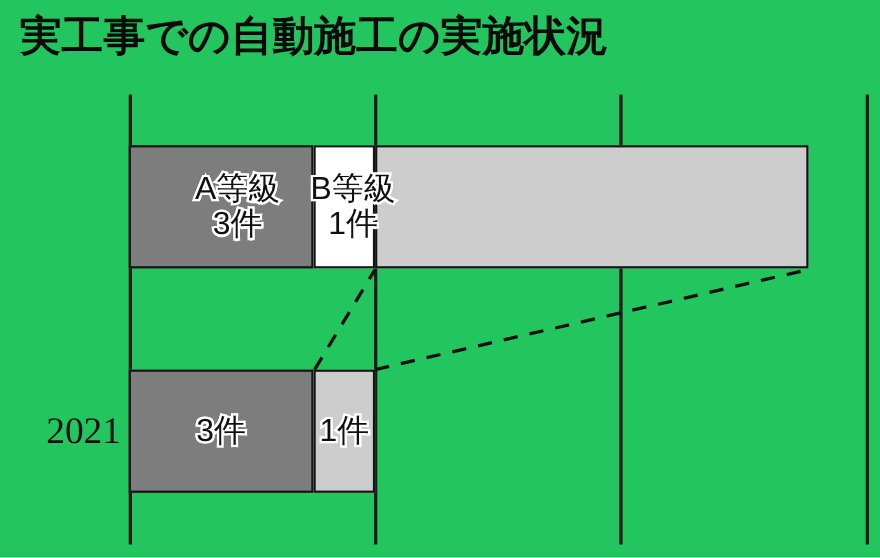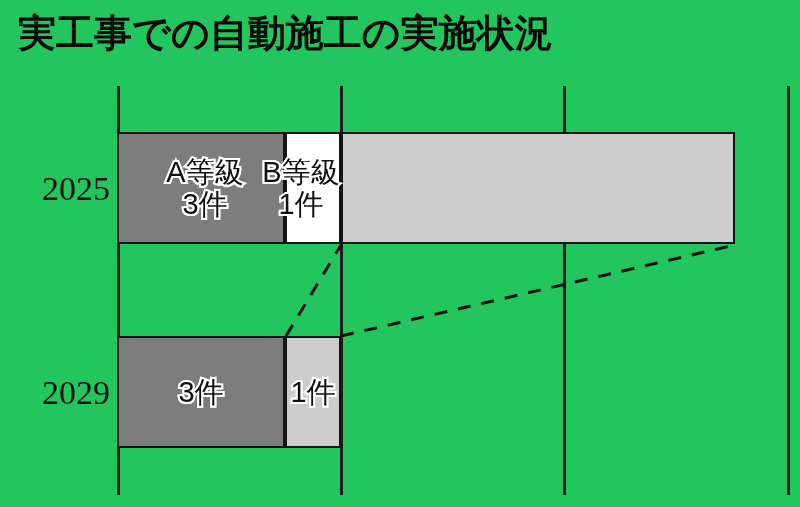--- a/index.html
+++ b/index.html
@@ -111,38 +111,37 @@
 
   <div id="chart-title">実工事での自動施工の実施状況</div>
 
   <div id="plot">
 
     <div class="gridline" style="left:117px;"></div>
     <div class="gridline" style="left:340px;"></div>
     <div class="gridline" style="left:563px;"></div>
     <div class="gridline" style="left:787px;"></div>
 
-    <div class="year-label" style="top:170px;">2025</div>
 
     <div class="bar-row" style="left:117px; top:132px; width:618px;">
       <div class="seg seg-a" style="left:0px; width:168px;"></div>
       <div class="seg seg-b" style="left:168px; width:56px;"></div>
       <div class="seg seg-c" style="left:224px; width:394px;"></div>
 
-      <div class="seg-label" style="left:4px; width:168px;">
+      <div class="seg-label" style="left:15px; width:168px;">
         <span class="ln">A等級</span>
         <span class="ln">3件</span>
       </div>
-      <div class="seg-label" style="left:156px; width:56px;">
+      <div class="seg-label" style="left:176px; width:56px;">
         <span class="ln">B等級</span>
         <span class="ln">1件</span>
       </div>
     </div>
 
-    <div class="year-label" style="top:374px;">2029</div>
+    <div class="year-label" style="top:374px;">2021</div>
 
     <div class="bar-row" style="left:117px; top:336px; width:224px;">
       <div class="seg seg-a" style="left:0px; width:168px;"></div>
       <div class="seg seg-c" style="left:168px; width:56px;"></div>
 
       <div class="seg-label" style="left:0px; width:168px;">
         <span class="ln">3件</span>
       </div>
       <div class="seg-label" style="left:168px; width:56px;">
         <span class="ln">1件</span>

